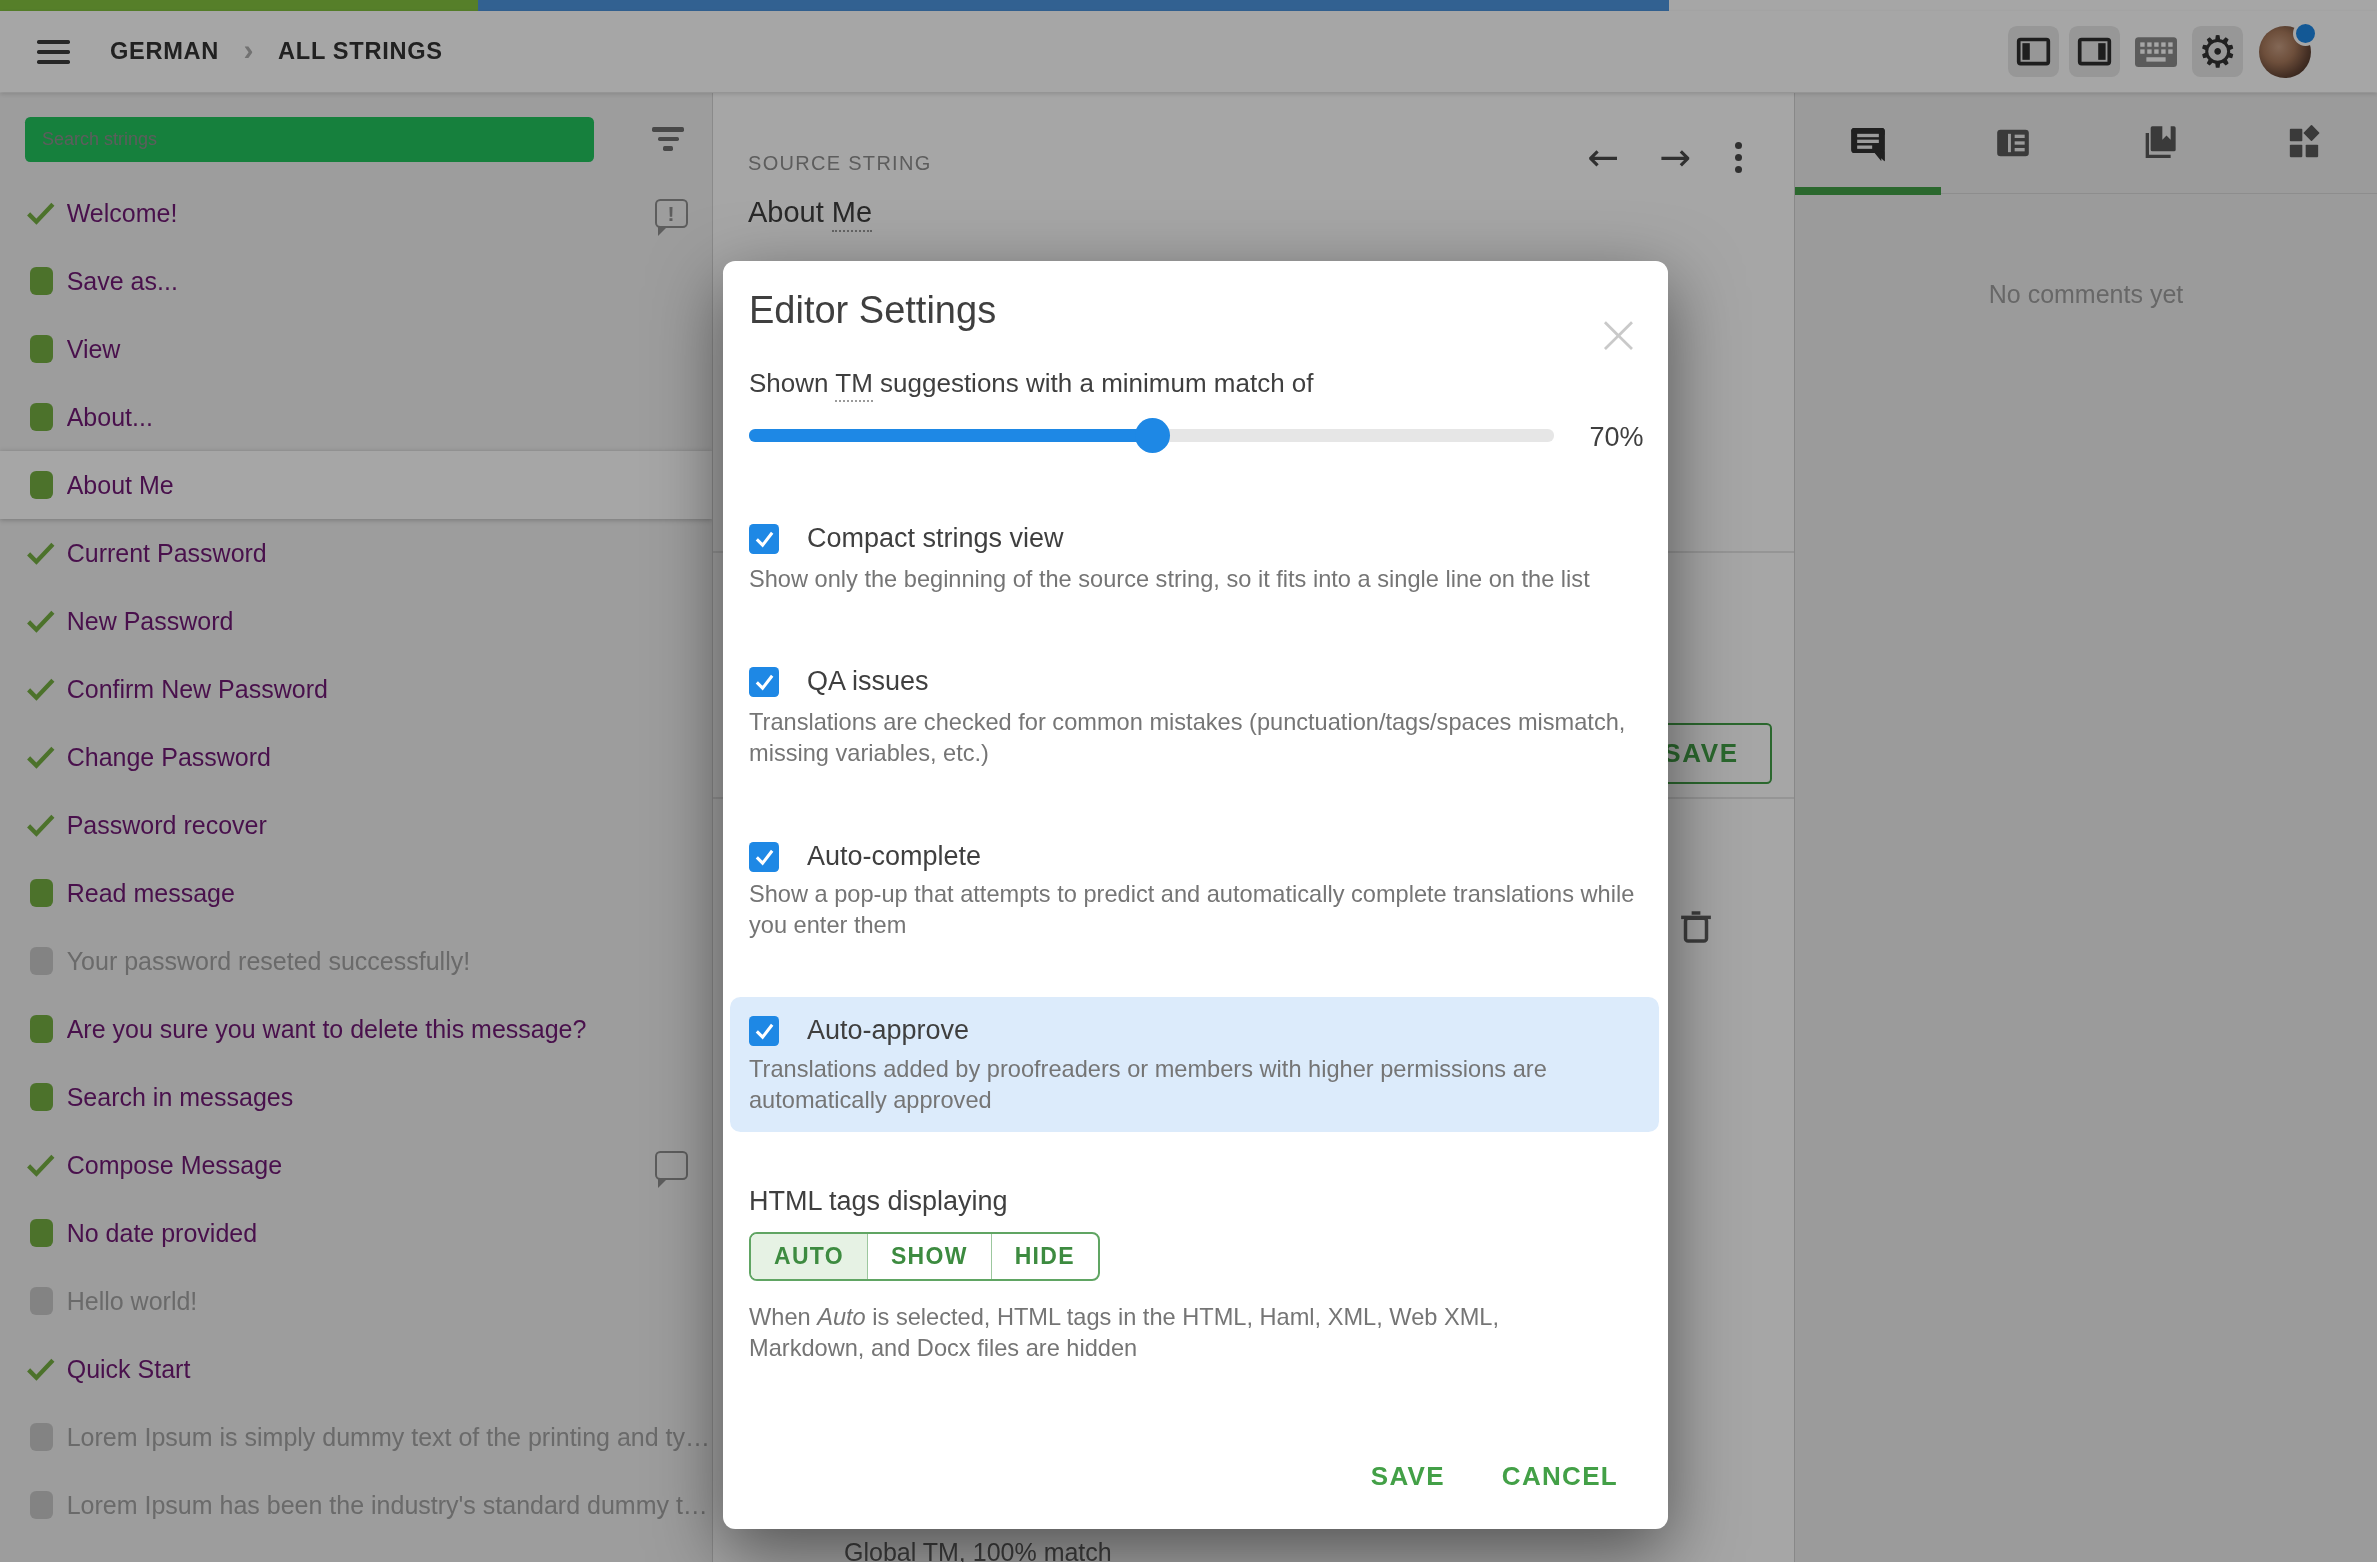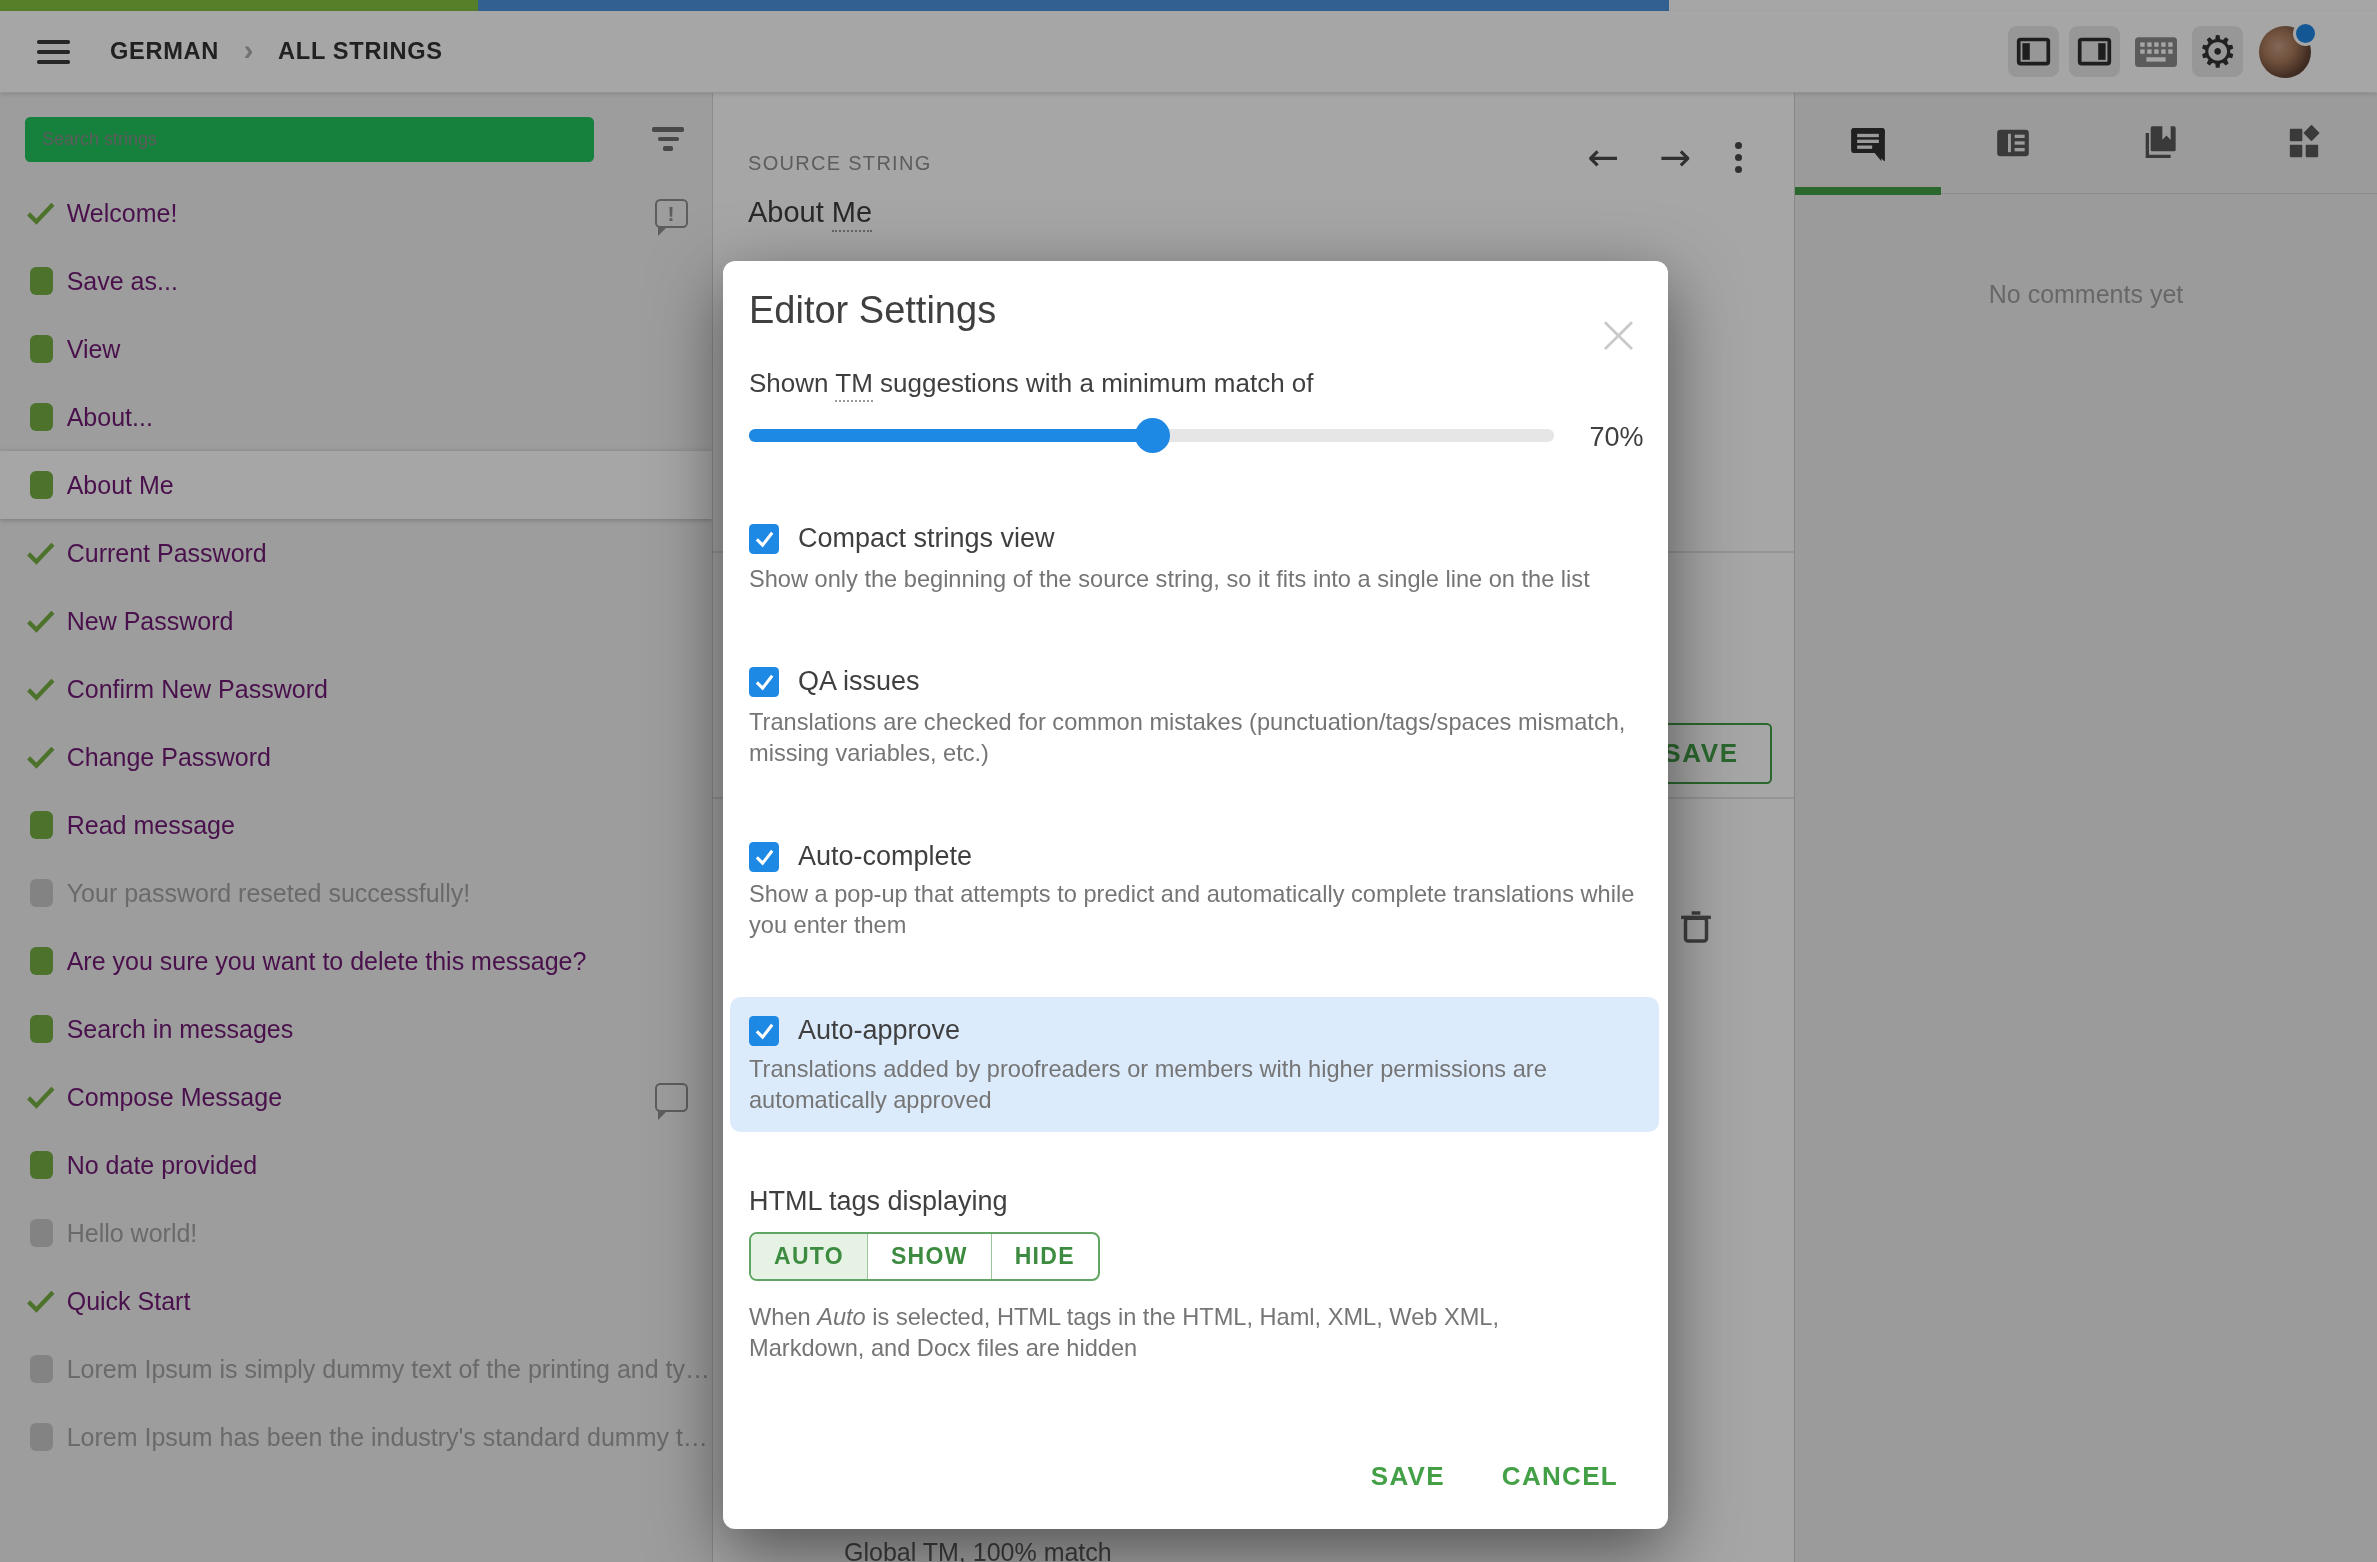--- a/index.html
+++ b/index.html
@@ -93,21 +93,21 @@
   .m-title { position:absolute; left:26px; top:28px; font-size:38px; color:#3f3f3f; }
   .m-close { position:absolute; right:26px; top:73px; font-size:56px; color:#c9c9c9; line-height:0;
              font-weight:300; cursor:pointer; font-family:"DejaVu Sans",sans-serif; }
   .m-tmline { position:absolute; left:26px; top:107px; font-size:26px; color:#3f3f3f; }
   .m-slider { position:absolute; left:26px; top:157px; width:805px; height:35px; }
   .sl-track { position:absolute; top:11.4px; left:0; width:100%; height:12.2px; border-radius:6.1px; background:#e6e6e6; }
   .sl-fill { position:absolute; top:0; left:0; height:100%; border-radius:6.1px; background:#1E88E5; }
   .sl-thumb { position:absolute; top:0; width:35px; height:35px; margin-left:-17.5px; border-radius:50%; background:#1E88E5; }
   .m-sliderval { position:absolute; right:24.5px; top:161px; font-size:27px; color:#3f3f3f; }
 
-  .chkrow { position:absolute; left:26px; display:flex; align-items:center; gap:19px; }
+  .chkrow { position:absolute; left:26px; display:flex; align-items:center; gap:28px; }
   .checkbox { width:30px; height:30px; border-radius:4.4px; background:#1E88E5; display:flex;
               align-items:center; justify-content:center; flex:none; cursor:pointer; }
   .chk-label { font-size:27px; color:#3f3f3f; }
   .m-desc { position:absolute; left:26px; font-size:23.6px; color:#757575; line-height:31px; }
   .r1 { top:262px; } .d1 { top:303px; white-space:nowrap; }
   .r2 { top:405px; } .d2 { top:446px; width:901px; }
   .r3 { top:580px; } .d3 { top:618px; width:901px; }
   .hl-box { position:absolute; left:7px; right:8.7px; top:736px; height:135px; background:#DCEBFB; border-radius:10.5px; }
   .r4 { top:754px; } .d4 { top:793px; width:813px; }
 
@@ -268,20 +268,30 @@
         <div class="row st-approved">
     <div class="stat">
       <svg class="ic-check" width="31.5" height="26" viewBox="0 0 36 30">
         <polyline points="4,16 13,25 32,5" fill="none" stroke="#76B043" stroke-width="5"></polyline>
       </svg>
 
     </div>
     <div class="row-label">Change Password</div>
 
   </div>
+        <div class="row st-approved">
+    <div class="stat">
+      <svg class="ic-check" width="31.5" height="26" viewBox="0 0 36 30">
+        <polyline points="4,16 13,25 32,5" fill="none" stroke="#76B043" stroke-width="5"></polyline>
+      </svg>
+
+    </div>
+    <div class="row-label">Password recover</div>
+
+  </div>
         <div class="row st-translated">
     <div class="stat">
 
       <div class="ic-square"></div>
     </div>
     <div class="row-label">Read message</div>
 
   </div>
         <div class="row st-untranslated">
     <div class="stat">

